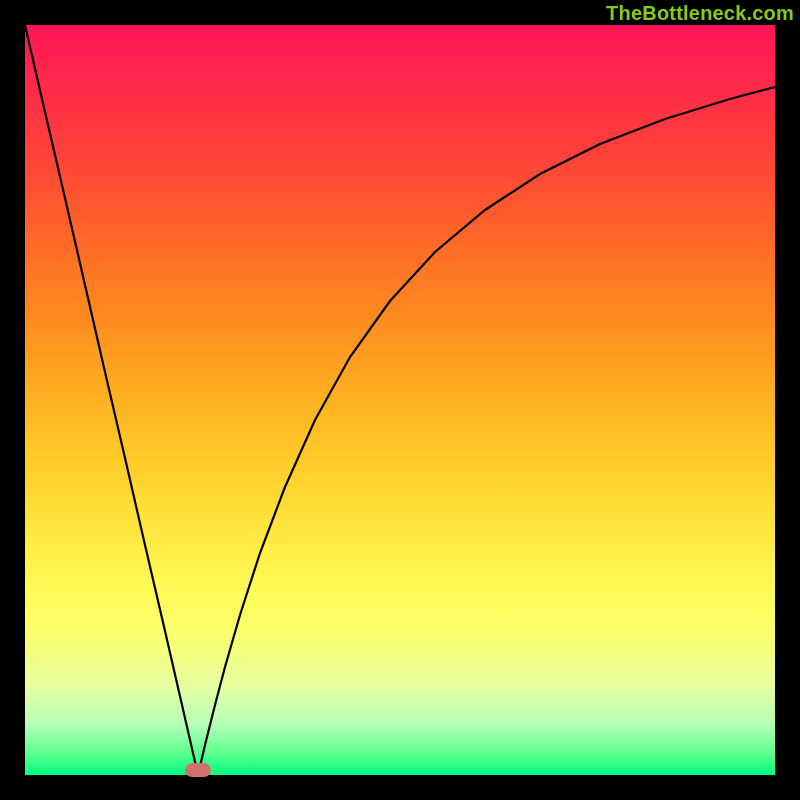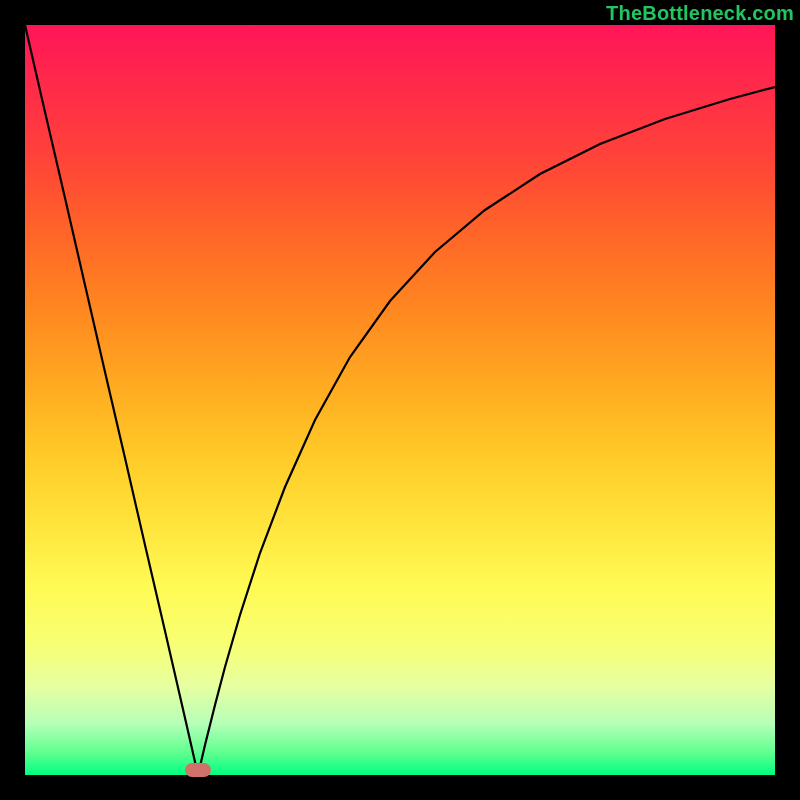--- a/index.html
+++ b/index.html
@@ -41,21 +41,21 @@
     border-radius: 7px;
     transform: translate(-50%, -50%);
   }
   .watermark {
     position: absolute;
     top: 2px;
     right: 6px;
     font-family: Arial, Helvetica, sans-serif;
     font-size: 20px;
     font-weight: bold;
-    color: #22c55e;
+    color: #84cc16;
     letter-spacing: 0.2px;
   }
 </style>
 </head>
 <body>
 
 <div class="frame"></div>
 
 <svg class="curve-svg" viewBox="0 0 750 750">
   <path id="curve-path" d="M 0 0 L 20 87 L 40 173 L 60 260 L 80 347 L 100 433 L 120 520 L 140 606 L 160 693 L 173 750 L 173 750 L 180 720 L 190 680 L 200 642 L 215 590 L 235 528 L 260 462 L 290 395 L 325 332 L 365 276 L 410 227 L 460 185 L 515 149 L 575 119 L 640 94 L 705 74 L 750 62 " fill="none" stroke="#000" stroke-width="2.2"></path>

